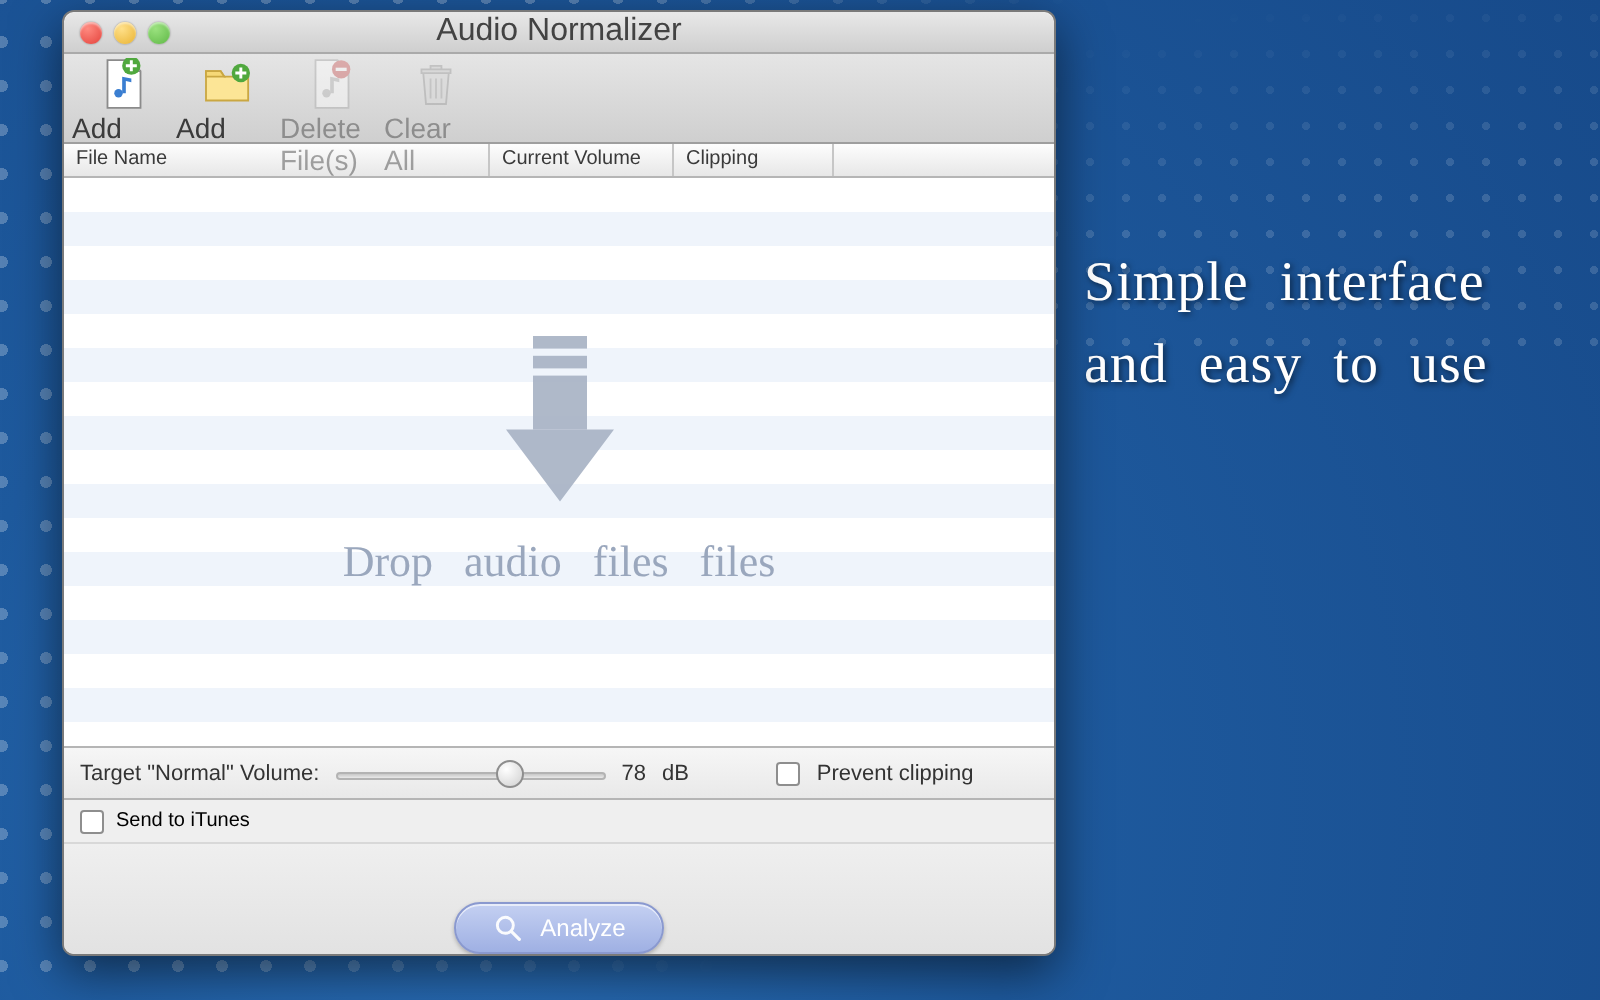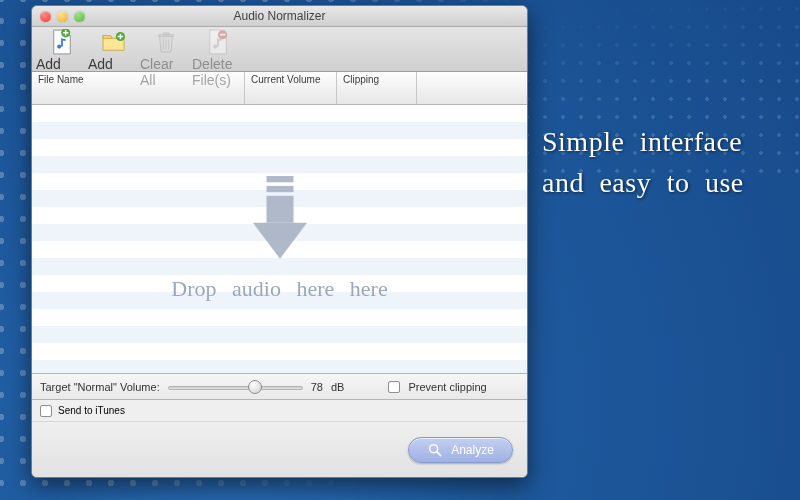--- a/index.html
+++ b/index.html
@@ -44,39 +44,39 @@
 
 .titlebar {
   height: 21px; background: linear-gradient(#e8e8e8,#cfcfcf); border-bottom:1px solid #aaa;
   display:flex; align-items:center; position:relative; border-radius:6px 6px 0 0;
 }
 .traffic { display:flex; gap:6px; margin-left:8px; }
 .dot { width:11px; height:11px; border-radius:50%; box-shadow: inset 0 1px 1px rgba(255,255,255,.5), 0 0 1px rgba(0,0,0,.4); }
 .dot.r{background:radial-gradient(circle at 35% 30%,#ff8a80,#e4433c);} 
 .dot.y{background:radial-gradient(circle at 35% 30%,#ffe08a,#e9b332);} 
 .dot.g{background:radial-gradient(circle at 35% 30%,#9be27f,#5fb846);}
-.title { position:absolute; left:0; right:0; text-align:center; font-size:12px; color:#434343;}
+.title { position:absolute; left:0; right:0; text-align:center; font-size:16px; color:#434343;}
 
 
 .toolbar {
   height: 45px; background: linear-gradient(#e5e5e5,#cfcfcf); border-bottom:1px solid #9e9e9e;
   display:flex; align-items:flex-start; padding:2px 4px 0;
 }
 .tool { display:flex; flex-direction:column; align-items:center; width:52px; font-size:14px; color:#3b3b3b; cursor:pointer;}
 .tool.disabled { opacity:.45; cursor:default;}
 .tool .ico { width:28px; height:26px; display:flex; align-items:center; justify-content:center; }
 .tool span { margin-top:1px; }
 
 .doc { width:22px; height:26px; }
 .folder { width:26px; height:22px;}
 .trash { width:20px; height:24px; }
 
 
 .colhdr {
-  height:33px; background: linear-gradient(#fdfdfd,#e7e7e7); border-bottom:1px solid #b5b5b5;
+  height:17px; background: linear-gradient(#fdfdfd,#e7e7e7); border-bottom:1px solid #b5b5b5;
   display:flex; font-size:10px; color:#3a3a3a;
 }
 .colhdr div { border-right:1px solid #c6c6c6; padding:2px 6px; }
 .c1{flex:0 0 213px;} .c2{flex:0 0 92px;} .c3{flex:0 0 80px;} .c4{flex:1; border-right:none;}
 
 
 .droparea {
   flex:1; position:relative;
   background: repeating-linear-gradient(#fff 0 17px, #eff4fb 17px 34px);
   border-bottom:1px solid #b5b5b5;
@@ -96,21 +96,21 @@
 .slider .thumb { position:absolute; top:0; left:80px; width:14px; height:14px; border-radius:50%;
   background:radial-gradient(circle at 35% 30%,#fff,#cfcfcf); border:1px solid #8e8e8e;}
 .chk { width:12px; height:12px; border:1px solid #8e8e8e; background:#fff; border-radius:2px; }
 
 
 .itrow { height:22px; display:flex; align-items:center; padding:0 8px; font-size:10px; gap:6px; background:#efefef; border-bottom:1px solid #d8d8d8;}
 
 
 .footer {
   height:55px; background: linear-gradient(#efefef,#e2e2e2);
-  display:flex; align-items:center; justify-content:flex-end; gap:14px; padding:0 14px;
+  display:flex; align-items:center; justify-content:flex-end; gap:14px; padding:0 14px;flex-direction:column;
 }
 .btn {
   width:105px; height:26px; border-radius:13px; display:flex; align-items:center; justify-content:center;
   gap:8px; font-size:12px; color:#fff; cursor:pointer;
   background: linear-gradient(#c4d0f2,#9fb0e3); border:1px solid #8a99cf;
   box-shadow: inset 0 1px 0 rgba(255,255,255,.6), 0 1px 2px rgba(0,0,0,.25);
 }
 .btn svg { width:16px; height:16px; fill:#fff; opacity:.95;}
 </style>
 </head>
@@ -153,59 +153,59 @@
             <g transform="translate(21,6)">
               <circle r="5" fill="#50a83e"></circle>
               <path d="M-3 0h6M0 -3v6" stroke="#fff" stroke-width="1.6"></path>
             </g>
           </svg>
       </div>
       <span>Add Normal</span>
     </div>
     <div class="tool disabled">
       <div class="ico">
-        <svg class="trash" viewBox="0 0 22 26">
-            <path fill="#d9d9d9" stroke="#9c9c9c" d="M4 7h14l-1.5 17h-11z"></path>
-            <path fill="#cfcfcf" stroke="#9c9c9c" d="M3 5h16v2H3zM8 3h6v2H8z"></path>
-            <path stroke="#a8a8a8" d="M8 10v11M11 10v11M14 10v11"></path>
-          </svg>
-      </div>
-      <span>Clear All</span>
-    </div>
-    <div class="tool disabled">
-      <div class="ico">
         <svg class="doc" viewBox="0 0 24 28">
             <path fill="#fff" stroke="#aaa" d="M3 1h12l6 6v20H3z"></path>
             <path fill="#e8e8e8" stroke="#aaa" d="M15 1v6h6"></path>
             <circle cx="9" cy="19" r="2.3" fill="#b9b9b9"></circle>
             <path d="M11 19V10l5 1v2l-3-.6V19" fill="#b9b9b9"></path>
             <g transform="translate(17,6)">
               <circle r="5" fill="#d16666"></circle>
               <path d="M-3 0h6" stroke="#fff" stroke-width="1.8"></path>
             </g>
           </svg>
       </div>
       <span>Delete File(s)</span>
     </div>
+    <div class="tool disabled">
+      <div class="ico">
+        <svg class="trash" viewBox="0 0 22 26">
+            <path fill="#d9d9d9" stroke="#9c9c9c" d="M4 7h14l-1.5 17h-11z"></path>
+            <path fill="#cfcfcf" stroke="#9c9c9c" d="M3 5h16v2H3zM8 3h6v2H8z"></path>
+            <path stroke="#a8a8a8" d="M8 10v11M11 10v11M14 10v11"></path>
+          </svg>
+      </div>
+      <span>Clear All</span>
+    </div>
   </div>
 
   <div class="colhdr">
     <div class="c1">File Name</div>
     <div class="c2">Current Volume</div>
     <div class="c3">Clipping</div>
   </div>
 
   <div class="droparea">
     <svg class="arrow" viewBox="0 0 70 100">
       <rect x="20" y="0" width="30" height="7"></rect>
       <rect x="20" y="11" width="30" height="7"></rect>
       <rect x="20" y="22" width="30" height="30"></rect>
       <path d="M5 52 L65 52 L35 92 Z"></path>
     </svg>
-    <div class="droptext">Drop audio here here</div>
+    <div class="droptext">Drop audio files files</div>
   </div>
 
   <div class="volrow">
     <span>Target "Normal" Volume:</span>
     <div class="slider">
       <div class="track"></div>
         <div class="thumb"></div>
     </div>
     <span>78</span>
     <span>dB</span>

